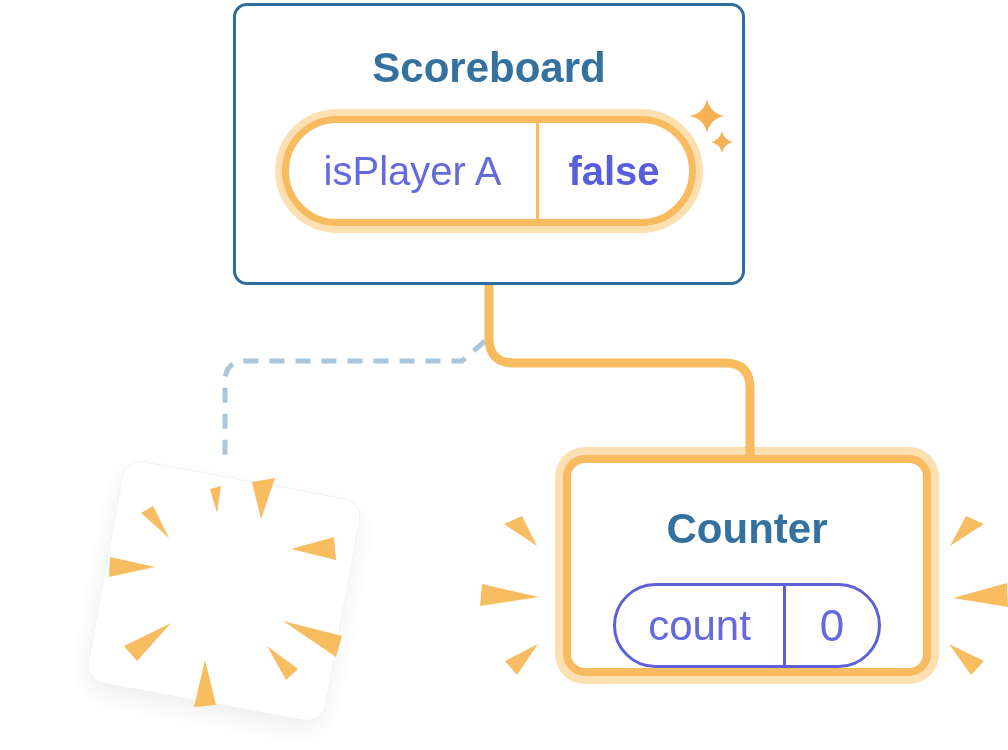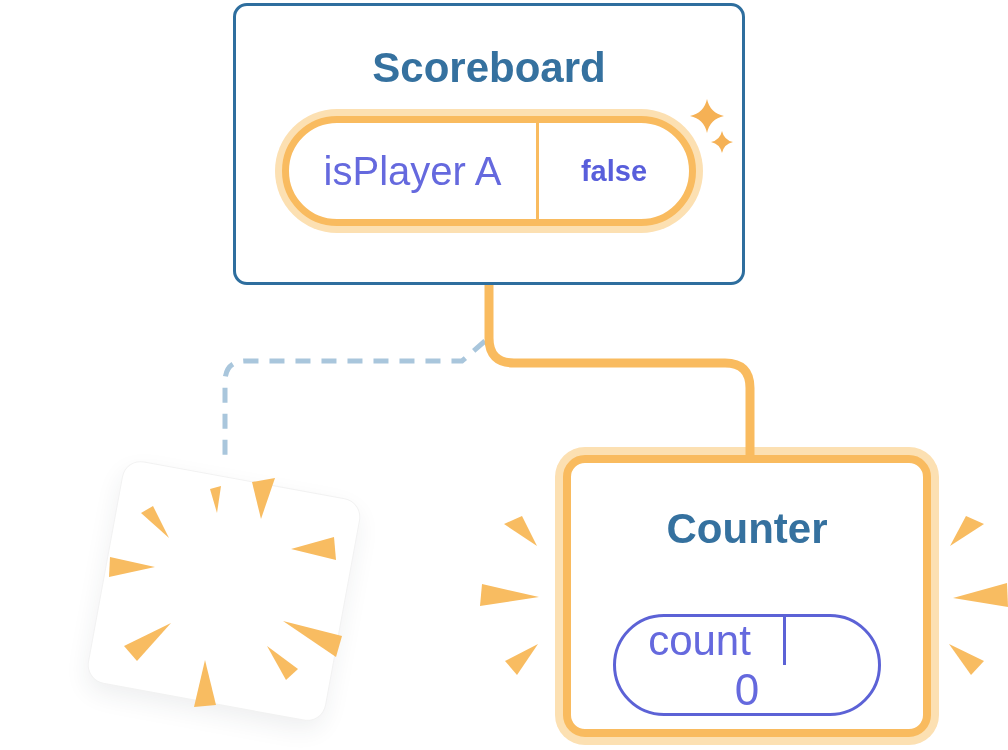--- a/index.html
+++ b/index.html
@@ -41,53 +41,51 @@
   .card-title{line-height:1.15;font-weight:700;color:var(--blue-title);}
 
   .scoreboard{
     left:233px;top:3px;width:512px;height:282px;
     border:3px solid var(--blue-border);
     border-radius:14px;
   }
   .scoreboard .card-title{margin-top:38px;font-size:42px;}
 
   .counter{
-    left:563px;top:455px;width:368px;height:282px;
+    left:563px;top:455px;width:368px;height:221px;
     border:8px solid var(--orange);
     border-radius:22px;
     box-shadow:0 0 0 8px var(--orange-halo);
-    gap:43px;
   }
   .counter .card-title{margin-top:42px;font-size:42px;}
 
   
   .pill{display:flex;align-items:stretch;background:#FFFFFF;}
   .pill .cell{display:flex;align-items:center;justify-content:center;}
 
   .pill-orange{
     margin-top:24px;
     width:414px;height:110px;
     border:7px solid var(--orange);
     border-radius:55px;
     box-shadow:0 0 0 7px var(--orange-halo);
   }
   .pill-orange .cell-key{
     width:250px;border-right:3px solid var(--orange);
     font-size:40px;color:var(--purple);
   }
   .pill-orange .cell-value{
-    flex:1;font-size:29px;font-weight:700;color:var(--purple-bold);
+    flex:1;font-size:40px;font-weight:700;color:var(--purple-bold);
   }
 
   .pill-purple{
-    margin-top:18px;
+    margin-top:30px;
     width:268px;height:102px;
     border:3px solid var(--purple-pill);
     border-radius:51px;
-    flex-direction:column;
   }
   .pill-purple .cell-key{
     width:170px;border-right:3px solid var(--purple-pill);
     font-size:42px;color:var(--purple);
   }
   .pill-purple .cell-value{
     flex:1;font-size:44px;color:var(--purple);
   }
 </style>
 </head>

